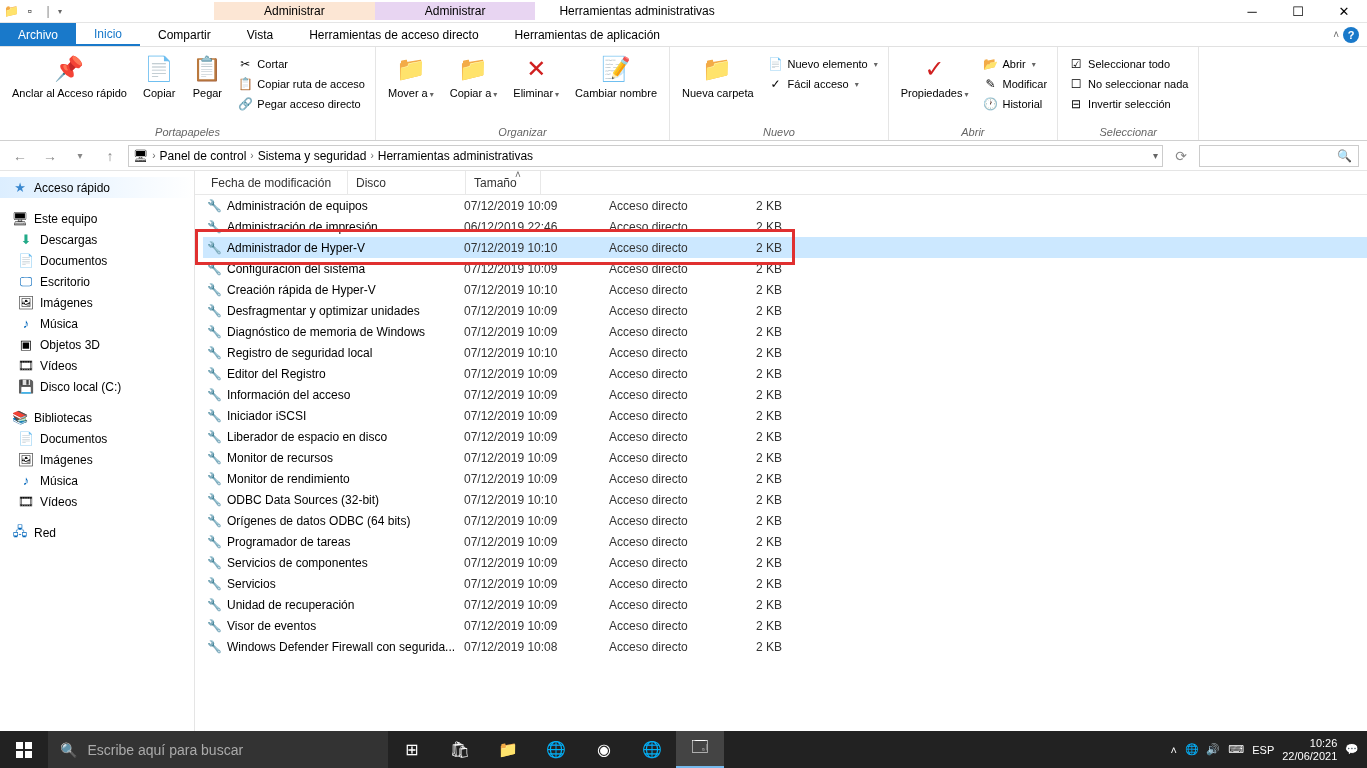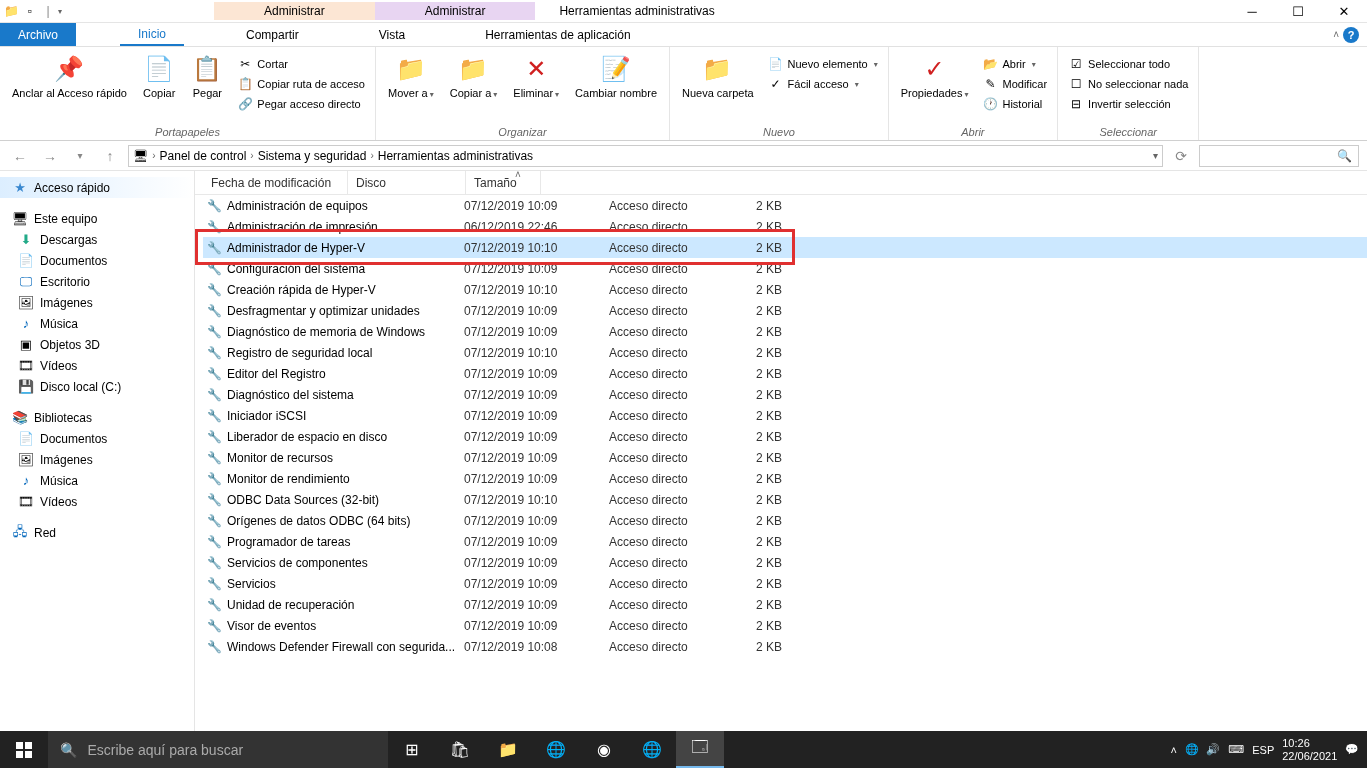--- a/index.html
+++ b/index.html
@@ -12,21 +12,21 @@
 .qat-drop { font-size: 8px; color: #666; }
 .title-tabs { display: flex; margin-left: 148px; }
 .title-tab { padding: 2px 50px; font-size: 12px; text-align: center; }
 .title-tab.orange { background: #fce6d4; }
 .title-tab.purple { background: #e8d5f2; }
 .title-text { margin-left: 24px; font-size: 12px; }
 .win-controls { margin-left: auto; display: flex; }
 .win-btn { width: 46px; height: 23px; display: flex; align-items: center; justify-content: center; cursor: pointer; font-size: 13px; }
 
 
-.ribbon-tabs { height: 24px; display: flex; align-items: stretch; background: #fff; border-bottom: 1px solid #e1e1e1; gap: 44px; }
+.ribbon-tabs { height: 24px; display: flex; align-items: stretch; background: #fff; border-bottom: 1px solid #e1e1e1; }
 .ribbon-tab { padding: 4px 18px; font-size: 12px; cursor: pointer; display: flex; align-items: center; }
 .ribbon-tab.file { background: #1979ca; color: #fff; }
 .ribbon-tab.active { border-bottom: 2px solid #1979ca; color: #1979ca; }
 .ribbon-right { margin-left: auto; display: flex; align-items: center; padding-right: 8px; gap: 4px; }
 .help-icon { width: 16px; height: 16px; background: #1979ca; border-radius: 50%; color: #fff; display: flex; align-items: center; justify-content: center; font-size: 11px; font-weight: bold; }
 
 
 .ribbon-content { height: 94px; display: flex; background: #fff; border-bottom: 1px solid #d0d0d0; }
 .ribbon-group { display: flex; flex-direction: column; border-right: 1px solid #e5e5e5; padding: 4px 6px 2px; }
 .ribbon-group-body { flex: 1; display: flex; align-items: flex-start; gap: 4px; }
@@ -79,21 +79,21 @@
 
 
 .taskbar { position: absolute; bottom: 0; left: 0; right: 0; height: 37px; background: #222; display: flex; align-items: center; color: #fff; }
 .start-btn { width: 48px; height: 100%; display: flex; align-items: center; justify-content: center; cursor: pointer; font-size: 16px; }
 .search-bar { width: 340px; height: 100%; background: #333; display: flex; align-items: center; padding: 0 12px; gap: 10px; color: #aaa; font-size: 14px; }
 .task-icons { display: flex; height: 100%; }
 .task-icon { width: 48px; height: 100%; display: flex; align-items: center; justify-content: center; cursor: pointer; font-size: 16px; }
 .task-icon.active { background: #444; border-bottom: 2px solid #76b9ed; }
 .tray { margin-left: auto; display: flex; align-items: center; gap: 8px; padding: 0 8px; font-size: 11px; }
 .tray-icon { cursor: pointer; }
-.tray-clock { text-align: left; line-height: 13px; }
+.tray-clock { text-align: right; line-height: 13px; }
 
 svg { display: block; }
 </style>
 </head>
 <body>
 
 <div class="title-bar">
   <div class="qat">
     <span class="qat-icon">📁</span>
     <span class="qat-icon">▫</span>
@@ -110,20 +110,21 @@
     <div class="win-btn">☐</div>
     <div class="win-btn">✕</div>
   </div>
 </div>
 
 <div class="ribbon-tabs">
   <div class="ribbon-tab file">Archivo</div>
   <div class="ribbon-tab active">Inicio</div>
   <div class="ribbon-tab">Compartir</div>
   <div class="ribbon-tab">Vista</div>
+  <div class="ribbon-tab">Herramientas de acceso directo</div>
   <div class="ribbon-tab">Herramientas de aplicación</div>
   <div class="ribbon-right">
     <span style="font-size:10px;color:#666">˄</span>
     <span class="help-icon">?</span>
   </div>
 </div>
 
 <div class="ribbon-content">
 
   <div class="ribbon-group">
@@ -427,21 +428,21 @@
             <span class="file-icon">🔧</span>
             <span>Editor del Registro</span>
           </div>
           <div class="fc-date">07/12/2019 10:09</div>
           <div class="fc-type">Acceso directo</div>
           <div class="fc-size">2 KB</div>
         </div>
         <div class="file-row">
           <div class="fc-name">
             <span class="file-icon">🔧</span>
-            <span>Diagnóstico del sistema</span>
+            <span>Información del acceso</span>
           </div>
           <div class="fc-date">07/12/2019 10:09</div>
           <div class="fc-type">Acceso directo</div>
           <div class="fc-size">2 KB</div>
         </div>
         <div class="file-row">
           <div class="fc-name">
             <span class="file-icon">🔧</span>
             <span>Iniciador iSCSI</span>
           </div>

